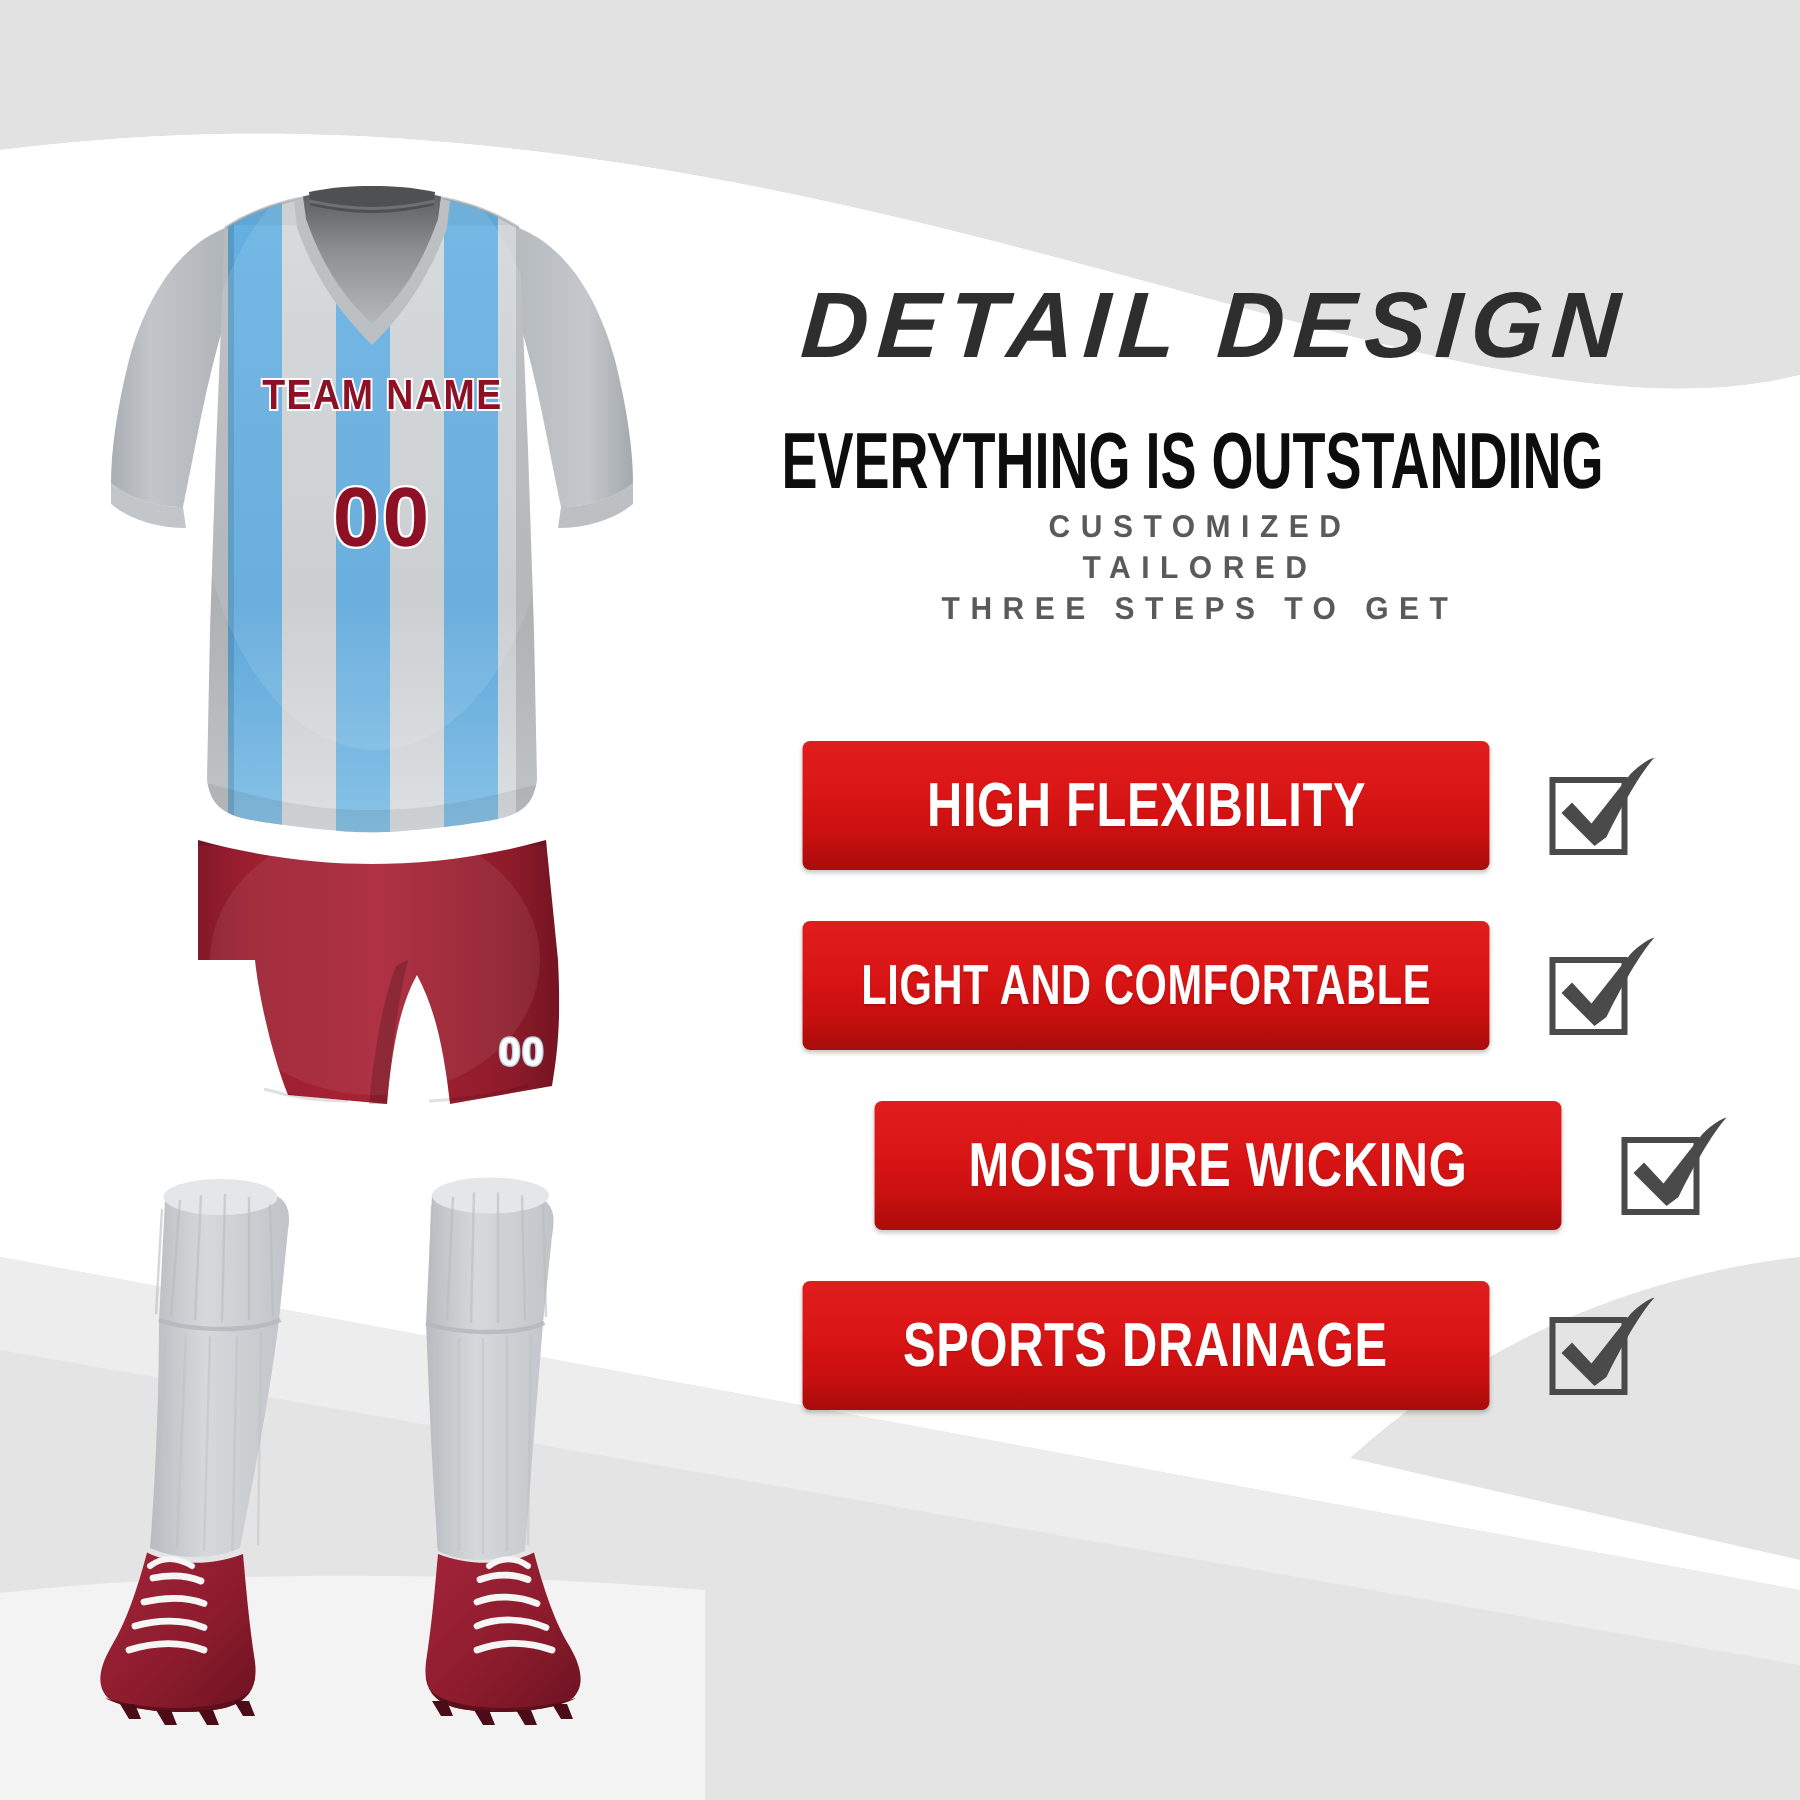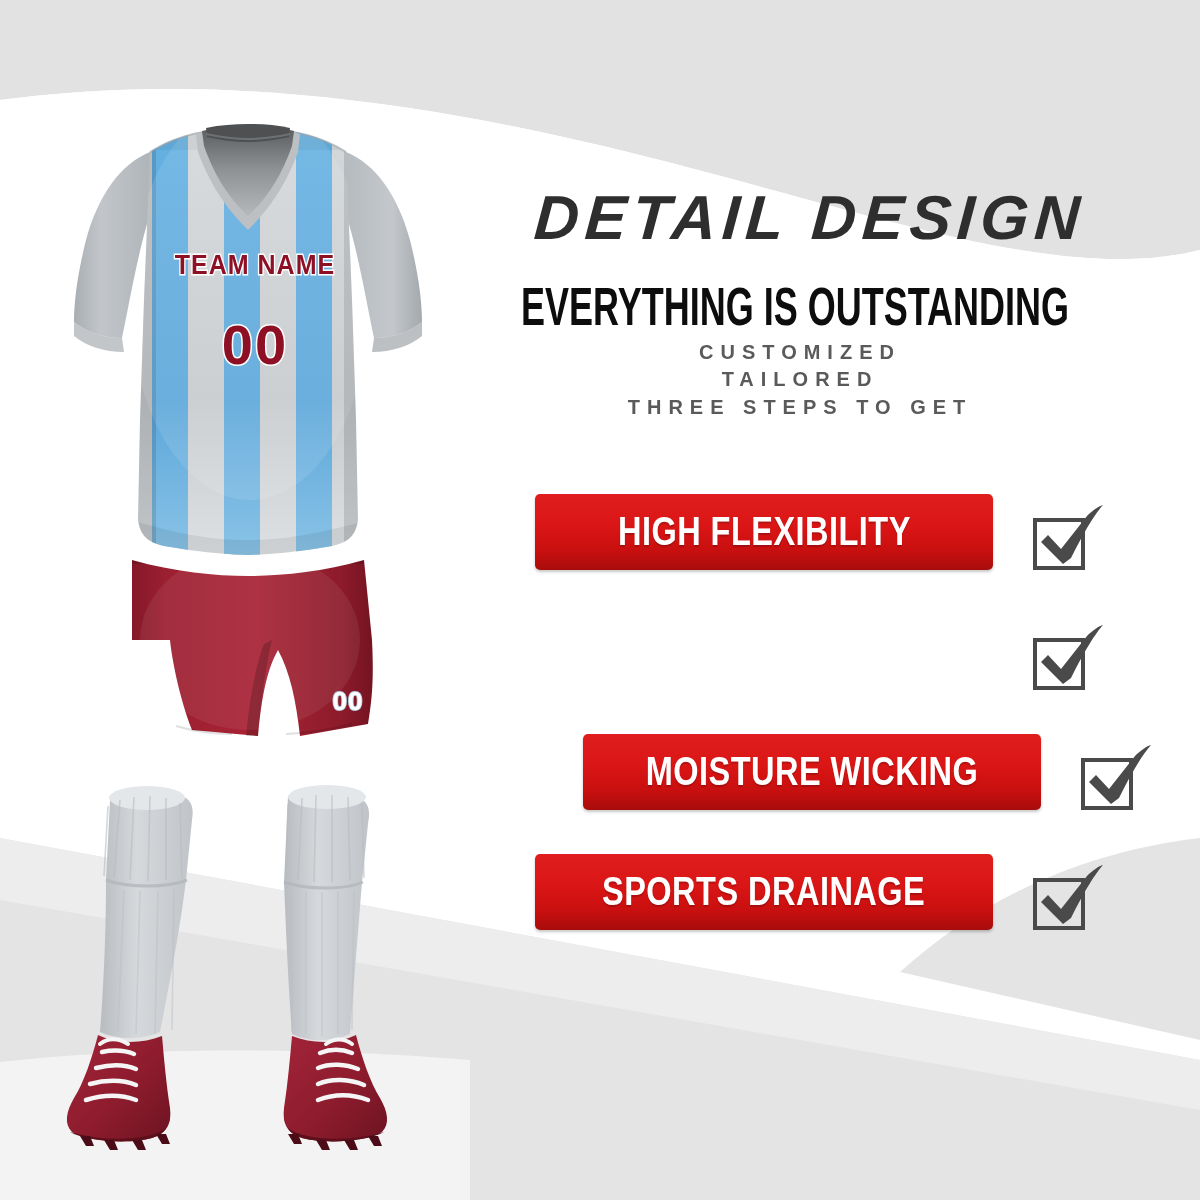--- a/index.html
+++ b/index.html
@@ -94,21 +94,21 @@
   .features { position:absolute; left:0; top:0; width:760px; height:1200px; }
   .feature-row {
     position:absolute; left:95px; width:620px; height:86px;
   }
   .feature-row.r0 { top:494px; }
   .feature-row.r1 { top:614px; }
   .feature-row.r2 { top:734px;margin-left:48px; }
   .feature-row.r3 { top:854px;text-align:center; }
 
   .bar {
-    position:absolute; left:0; top:0; width:458px; height:76px;
+    position:absolute; left:0; top:0; width:458px; height:86px;
     border-radius:5px;
     background:linear-gradient(180deg,#e01e1e 0%, #da1515 42%, #c80f0f 75%, #a80c0c 100%);
     box-shadow:0 2px 3px rgba(0,0,0,0.22);
     display:flex; align-items:center; justify-content:center;
   }
   .bar-label {
     color:#ffffff;
     font-weight:bold;
     font-size:37px;
     letter-spacing:0.5px;
@@ -312,20 +312,23 @@
       <div class="bar">
         <span class="bar-label">HIGH FLEXIBILITY</span>
       </div>
       <svg class="check" viewBox="0 0 78 72">
         <rect x="8" y="18" width="48" height="48" fill="none" stroke="#4a4a4a" stroke-width="4"></rect>
         <path d="M14,40 L21,33 L34,47 L60,14 C66,8 72,4 76,3 C68,12 58,28 44,56 L36,62 Z" fill="#4a4a4a"></path>
       </svg>
     </div>
 
     <div class="feature-row r1">
+      <div class="bar">
+        <span class="bar-label wide">LIGHT AND COMFORTABLE</span>
+      </div>
       <svg class="check" viewBox="0 0 78 72">
         <rect x="8" y="18" width="48" height="48" fill="none" stroke="#4a4a4a" stroke-width="4"></rect>
         <path d="M14,40 L21,33 L34,47 L60,14 C66,8 72,4 76,3 C68,12 58,28 44,56 L36,62 Z" fill="#4a4a4a"></path>
       </svg>
     </div>
 
     <div class="feature-row r2">
       <div class="bar">
         <span class="bar-label">MOISTURE WICKING</span>
       </div>

